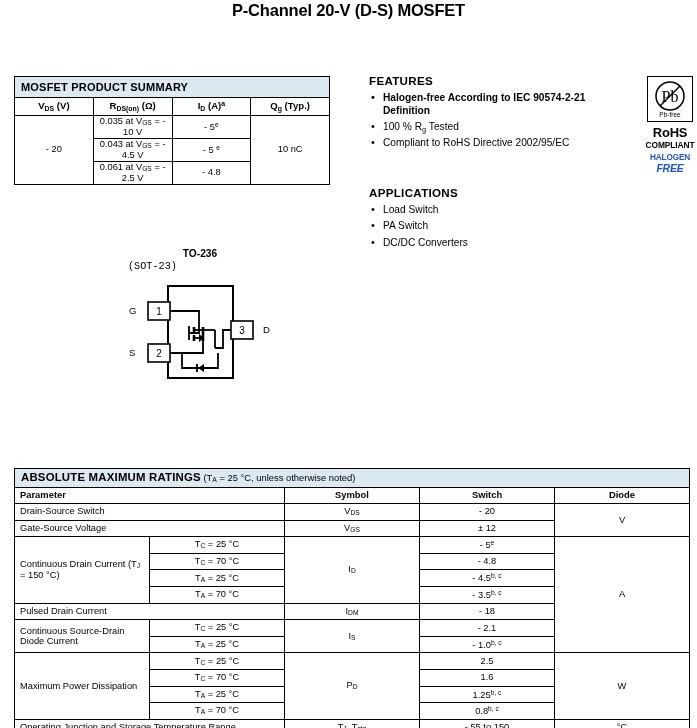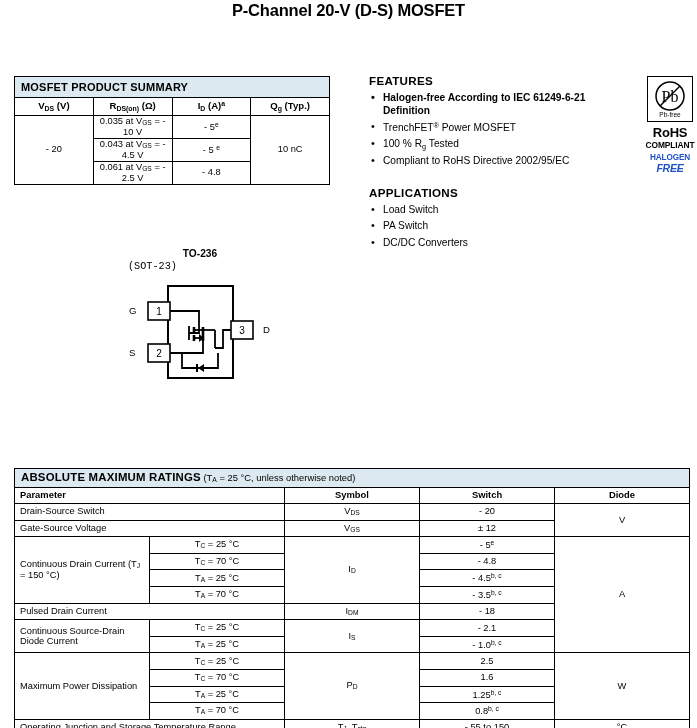--- a/index.html
+++ b/index.html
@@ -239,22 +239,21 @@
         <td>0.061 at V<sub>GS</sub> = - 2.5 V</td>
         <td>- 4.8</td>
       </tr>
     </tbody>
   </table>
 </div>
 
 <div id="features-block">
   <div class="sec-head">FEATURES</div>
   <ul class="bullets">
-      <li class="strong">Halogen-free According to IEC 61249-6-21 Definition</li>
-      <li>TrenchFET<sup>®</sup> Power MOSFET</li>
+      <li class="strong">Halogen-free According to IEC 90574-2-21 Definition</li>
       <li>100 % R<sub>g</sub> Tested</li>
       <li>Compliant to RoHS Directive 2002/95/EC</li>
     </ul>
 </div>
 
 <div id="applications-block">
   <div class="sec-head">APPLICATIONS</div>
   <ul class="bullets">
       <li>Load Switch</li>
       <li>PA Switch</li>

